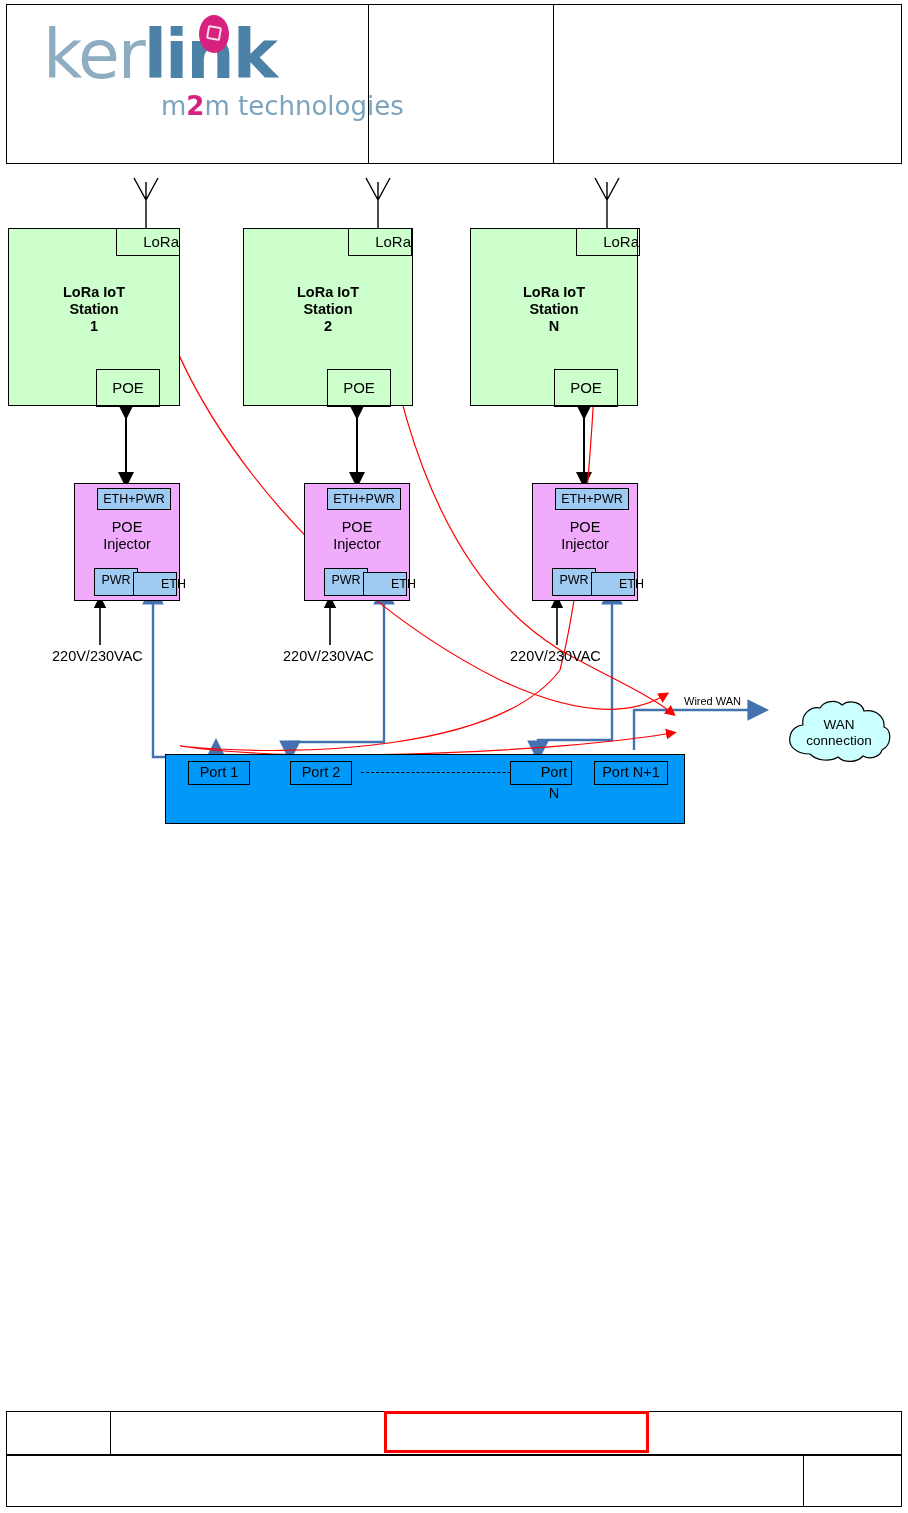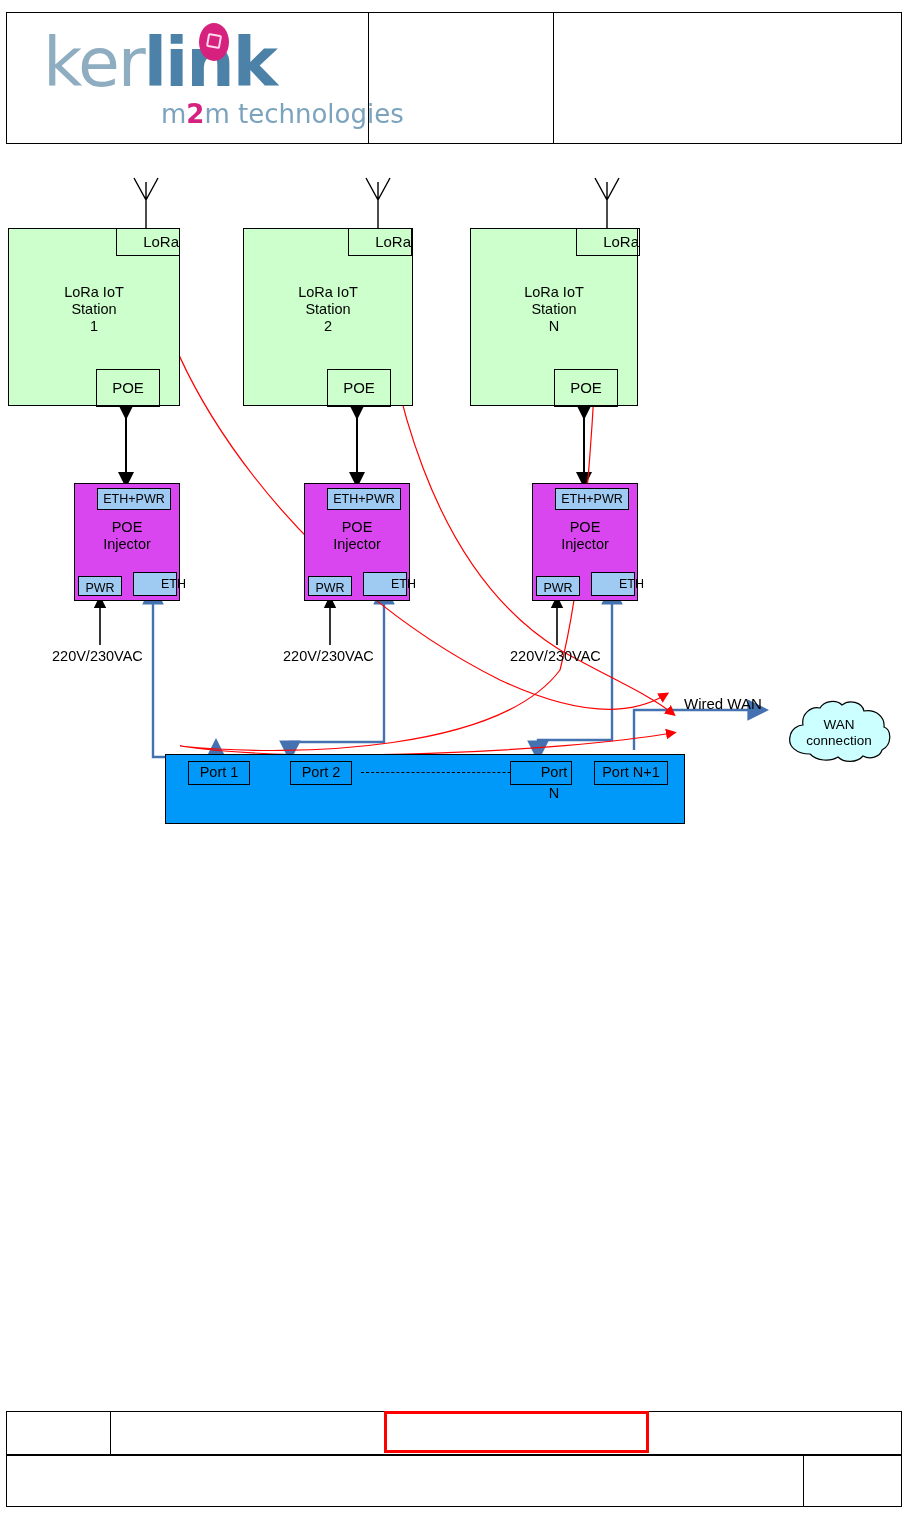--- a/index.html
+++ b/index.html
@@ -12,23 +12,23 @@
     height: 1513px;
     position: relative;
     font-family: "Liberation Sans", sans-serif;
     overflow: hidden;
   }
 
   
   #header-table {
     position: absolute;
     left: 6px;
-    top: 12px;
+    top: 4px;
     width: 896px;
-    height: 132px;
+    height: 160px;
     border: 1.5px solid #000;
     box-sizing: border-box;
     display: flex;
   }
   .hdr-cell {
     box-sizing: border-box;
     height: 100%;
     position: relative;
   }
   #hdr-logo-cell { width: 362px; border-right: 1.5px solid #000; }
@@ -103,40 +103,40 @@
     background: #ccffcc;
     border: 1.5px solid #000;
     box-sizing: border-box;
   }
   .station-label {
     position: absolute;
     left: 0; right: 0;
     top: 55px;
     text-align: center;
     font-size: 14.5px;
-    font-weight: normal;
+    font-weight: bold;
     color: #000;
     line-height: 17px;
   }
   .port-box {
     position: absolute;
     background: transparent;
     border: 1.5px solid #000;
     box-sizing: border-box;
     text-align: center;
     font-size: 15px;
     color: #000;
     line-height: 26px;
   }
   .lora-box { width: 64px; height: 28px; text-align: right; }
   .poe-box  { width: 64px; height: 38px; line-height: 36px; }
 
   .injector {
     position: absolute;
-    background: #d946ef;
+    background: #f0abfc;
     border: 1.5px solid #000;
     box-sizing: border-box;
   }
   .inj-title {
     position: absolute;
     left: 0; right: 0;
     top: 35px;
     text-align: center;
     font-size: 14.5px;
     line-height: 17px;
@@ -145,21 +145,21 @@
   .inj-port {
     position: absolute;
     border: 1.5px solid #000;
     box-sizing: border-box;
     background: #9fcaf2;
     text-align: center;
     font-size: 12.5px;
     color: #000;
   }
   .inj-ethpwr { left: 22px; top: 4px;  width: 74px; height: 22px; line-height: 20px; }
-  .inj-pwr    { left: 3px;  bottom: 4px; width: 44px; height: 20px; line-height: 22px; }
+  .inj-pwr    { left: 19px;  bottom: 4px; width: 44px; height: 28px; line-height: 22px; }
   .inj-eth    { left: 58px; bottom: 4px; width: 44px; height: 24px; line-height: 22px; padding-left: 27px; }
 
   .vac-label {
     position: absolute;
     font-size: 14.5px;
     color: #000;
     white-space: nowrap;
   }
 
   
@@ -216,21 +216,21 @@
     text-align: center;
     font-size: 13.5px;
     line-height: 16px;
     color: #000;
     z-index: 2;
   }
   #wired-wan-label {
     position: absolute;
     left: 684px;
     top: 545px;
-    font-size: 15px;
+    font-size: 11px;
     color: #000;
     white-space: nowrap;
   }
 
   
   #footer-top {
     position: absolute;
     left: 6px;
     top: 1411px;
     width: 896px;

